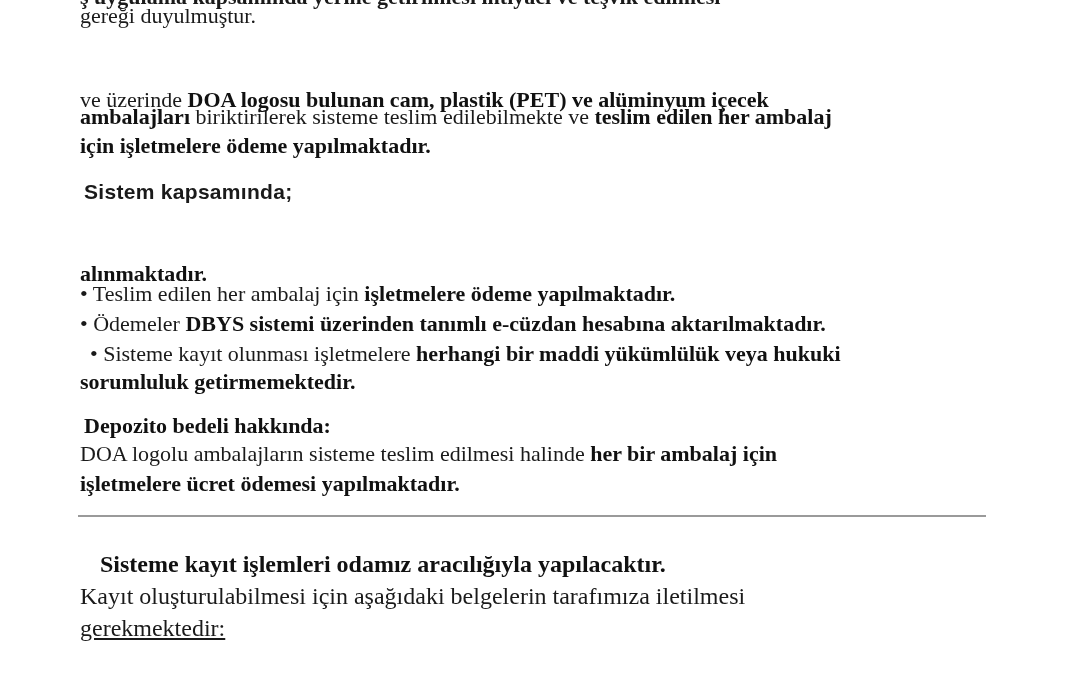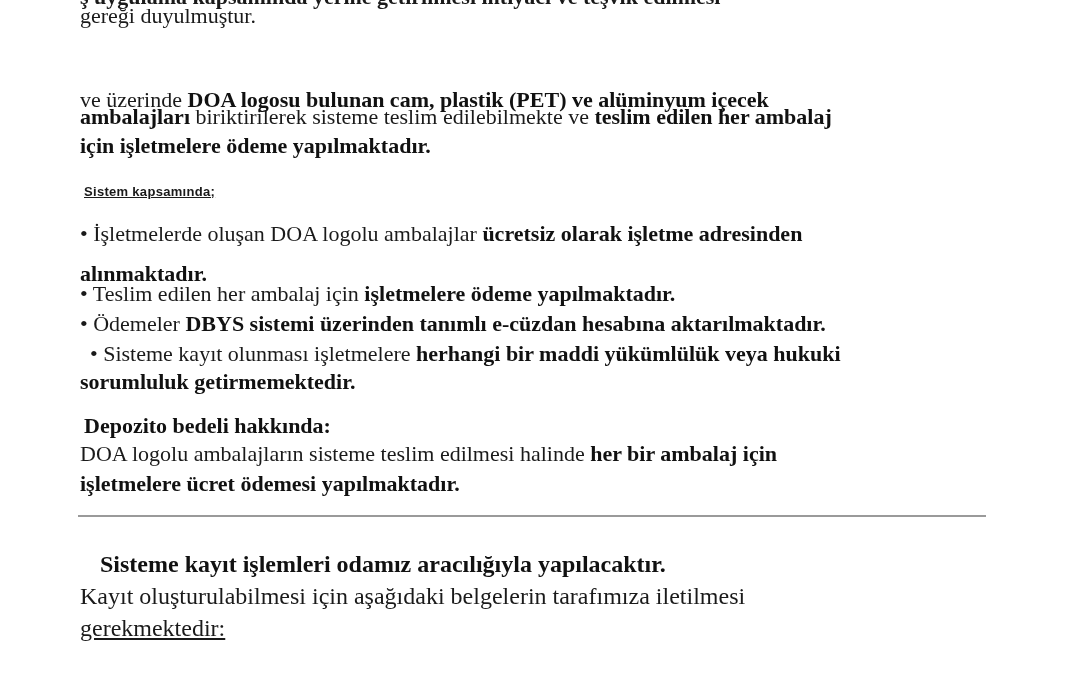--- a/index.html
+++ b/index.html
@@ -33,23 +33,22 @@
       left: 80px;
       top: -17px;
       font-size: 22px;
       line-height: 28px;
       white-space: nowrap;
       font-weight: bold;
     }
     .sans-heading {
       font-family: "Liberation Sans", sans-serif;
       font-weight: bold;
-      font-size: 13px;
+      font-size: 21px;
       letter-spacing: 0.3px;
-      text-decoration: underline;
     }
     .divider {
       position: absolute;
       left: 78px;
       top: 515px;
       width: 908px;
       height: 2px;
       background: #9a9a9a;
     }
     .big {
@@ -71,23 +70,20 @@
   </div>
   <div class="line" style="top:103px;">
     <b>ambalajları</b><span> biriktirilerek sisteme teslim edilebilmekte ve </span><b>teslim edilen her ambalaj</b>
   </div>
   <div class="line" style="top:132px;">
     <b>için işletmelere ödeme yapılmaktadır.</b>
   </div>
 
   <div class="line sans-heading" style="top:178px; left:84px;">Sistem kapsamında;</div>
 
-  <div class="line" style="top:220px;">
-    <span>• İşletmelerde oluşan DOA logolu ambalajlar </span><b>ücretsiz olarak işletme adresinden</b>
-  </div>
   <div class="line" style="top:260px;">
     <b>alınmaktadır.</b>
   </div>
   <div class="line" style="top:280px;">
     <span>• Teslim edilen her ambalaj için </span><b>işletmelere ödeme yapılmaktadır.</b>
   </div>
   <div class="line" style="top:310px;">
     <span>• Ödemeler </span><b>DBYS sistemi üzerinden tanımlı e-cüzdan hesabına aktarılmaktadır.</b>
   </div>
   <div class="line" style="top:340px;margin-left:10px;">

